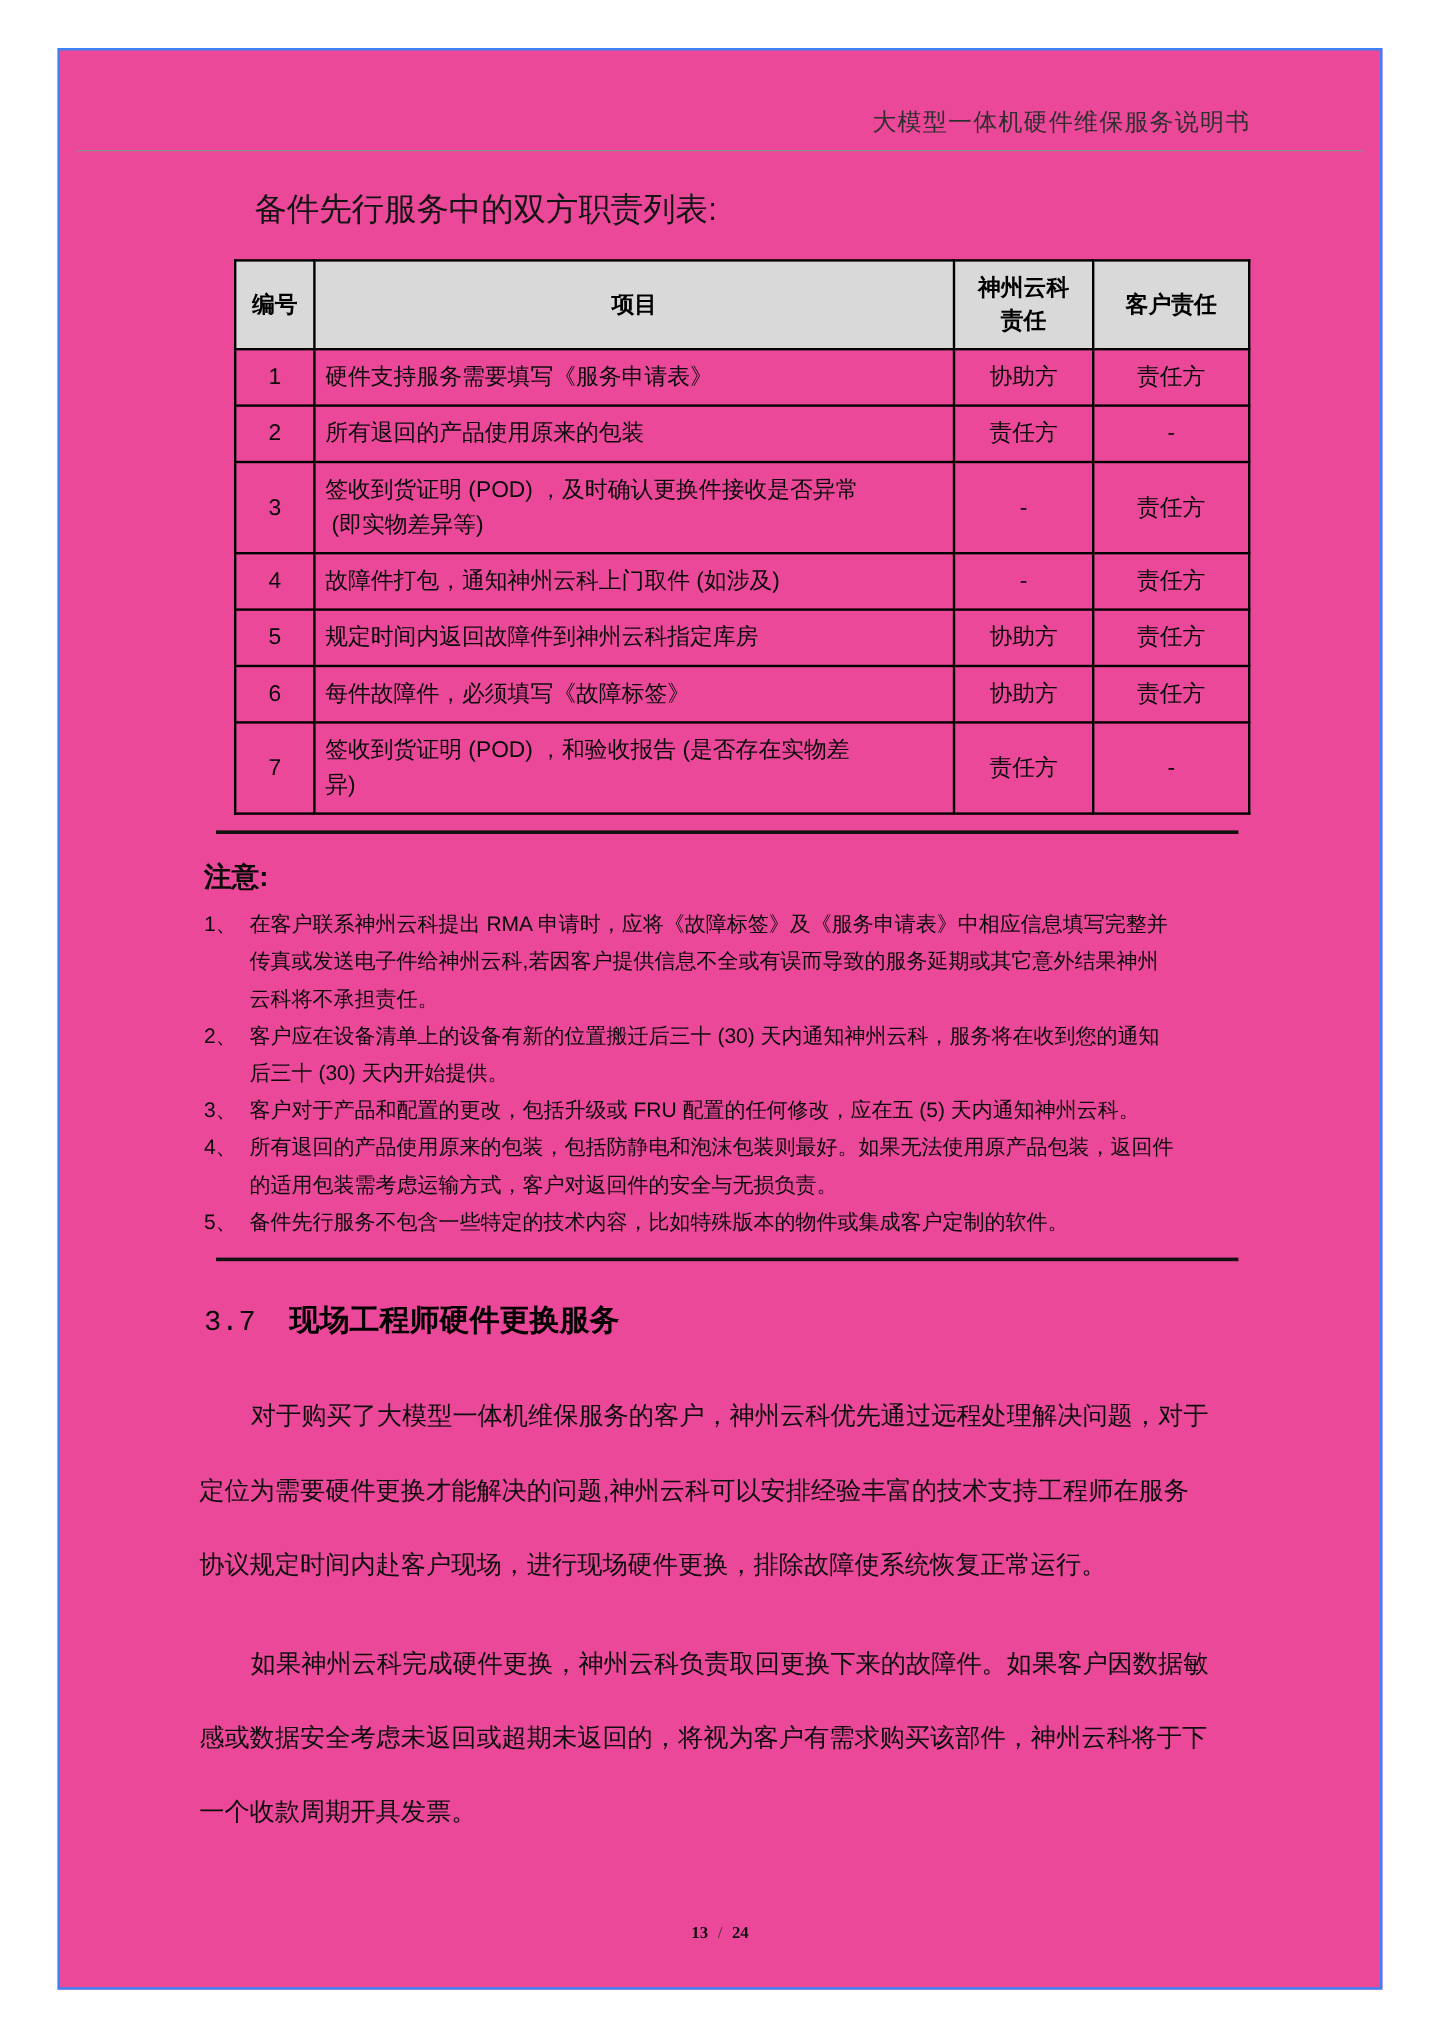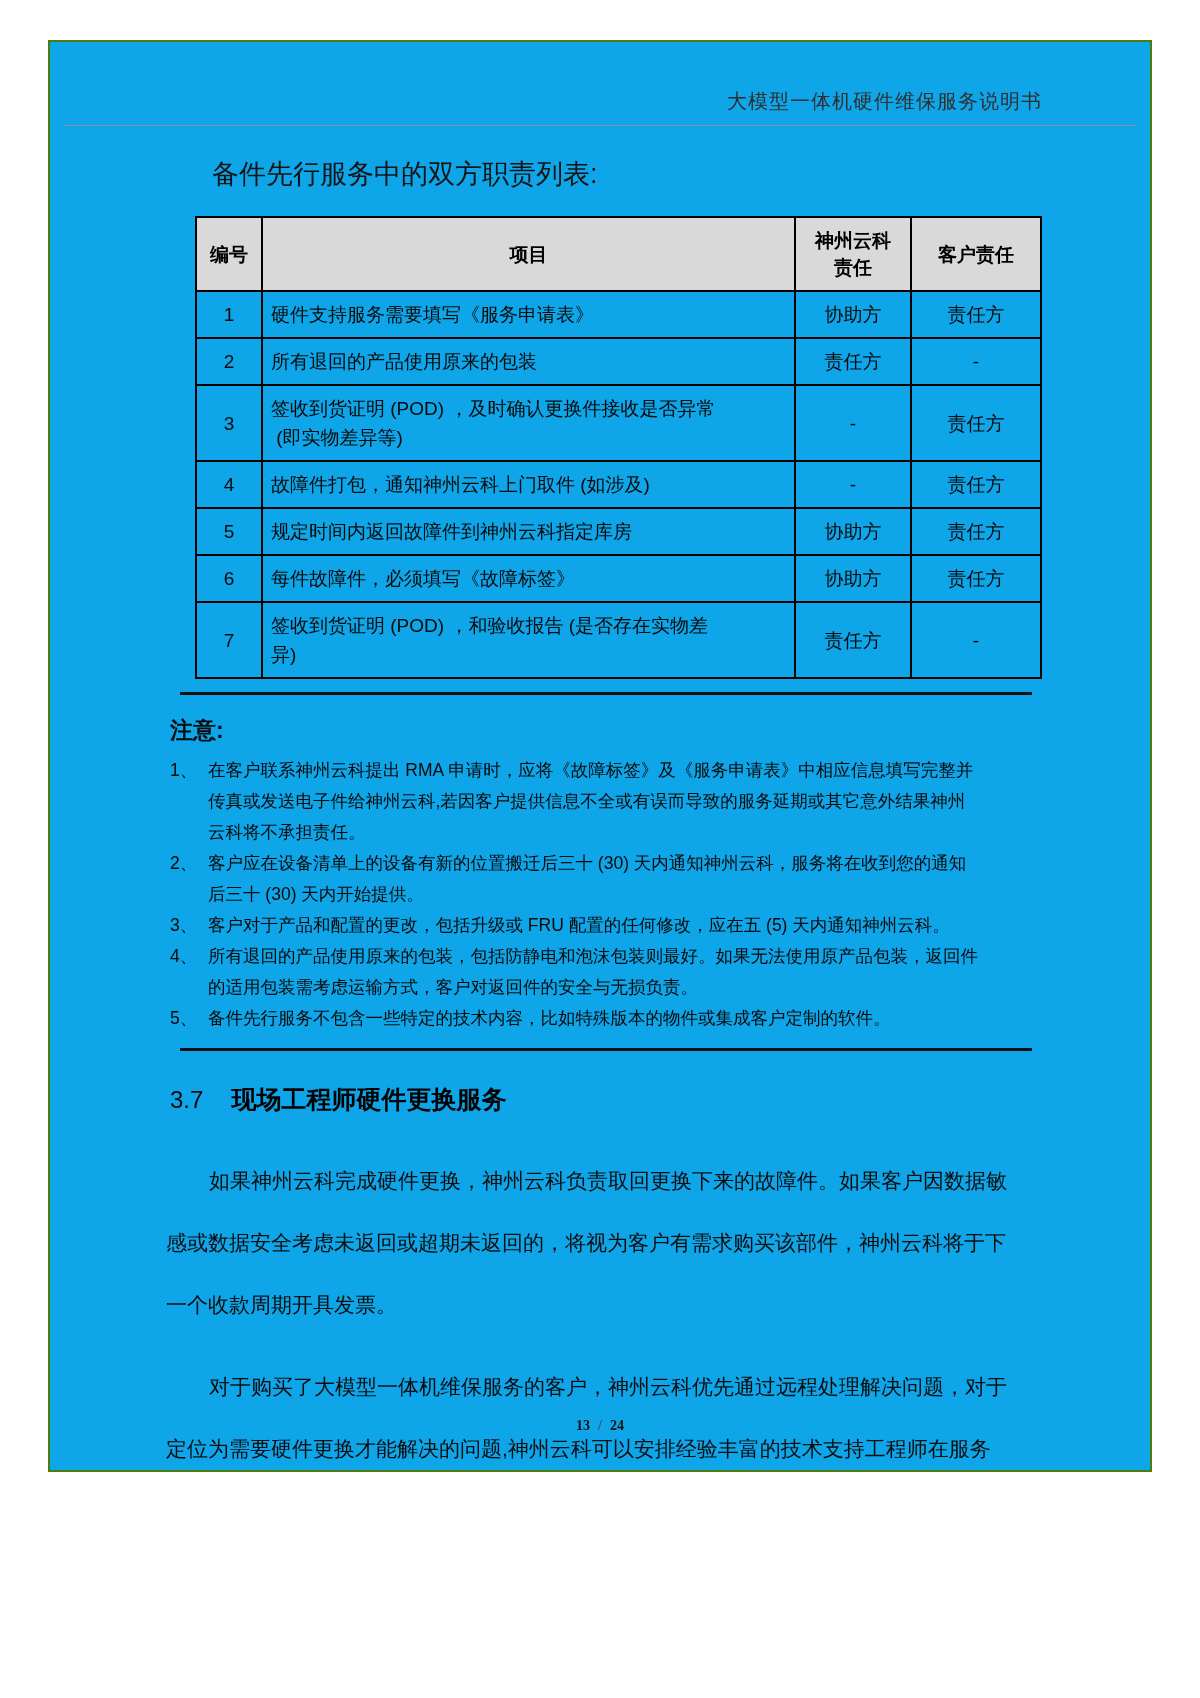--- a/index.html
+++ b/index.html
@@ -2,22 +2,22 @@
 <html><head>
 <meta charset="utf-8">
 <style>
   html,body{margin:0;padding:0;}
   body{
     width:1200px;height:1698px;background:#ffffff;position:relative;
     font-family:"Liberation Sans","DejaVu Sans",sans-serif;color:#111;
     -webkit-font-smoothing:antialiased;
   }
   .content{
-    position:absolute;top:40px;left:48px;width:1104px;height:1432px;
-    border:2px solid #4d7c0f;box-sizing:border-box;background:#0ea5e9;overflow:hidden;
+    position:absolute;top:40px;left:48px;width:1104px;height:1618px;
+    border:2px solid #3b82f6;box-sizing:border-box;background:#ec4899;overflow:hidden;
   }
   .doc-header{
     margin:46px 108px 0 0;text-align:right;
     font-family:"Liberation Serif","DejaVu Serif",serif;
     font-size:20px;color:#2f2f2f;letter-spacing:1px;
   }
   .header-rule{margin:10px 14px 0 14px;border-top:1px solid #909090;height:0;}
   .intro{margin:30px 0 12px 162px;font-size:27px;color:#141414;}
   table.resp{
     margin:24px 0 0 145px;width:845px;border-collapse:collapse;table-layout:fixed;
@@ -35,21 +35,21 @@
   td.c-no,td.c-resp{text-align:center;}
   td.c-item{text-align:left;padding-left:12px;white-space:pre-wrap;}
   .rule-thick{margin:13px 0 0 130px;width:852px;border-top:3px solid #121212;height:0;}
   .rule-thick2{margin:14px 0 0 130px;width:852px;border-top:3px solid #121212;height:0;}
   .notes-label{margin:20px 0 0 120px;font-size:23px;font-weight:bold;color:#0a0a0a;}
   .notes{margin-top:9px;}
   .note{display:flex;margin-left:120px;width:884px;}
   .note-no{flex:0 0 38px;font-size:17.5px;line-height:31px;color:#0a0a0a;}
   .note-text{flex:1;font-size:17.5px;line-height:31px;color:#0a0a0a;white-space:pre-wrap;}
   .section-heading{margin:32px 0 0 120px;display:flex;align-items:baseline;}
-  .sec-no{font-family:Liberation Sans, sans-serif;font-size:24px;color:#0a0a0a;}
+  .sec-no{font-family:Liberation Mono, monospace;font-size:24px;color:#0a0a0a;}
   .sec-title{margin-left:28px;font-size:25px;font-weight:bold;color:#000;}
   p.body-para{
     margin:34px 0 0 116px;width:874px;font-size:21px;line-height:62px;
     color:#0d0d0d;text-indent:43px;white-space:pre-wrap;
   }
   p.body-para + p.body-para{margin-top:20px;}
   .page-footer{
     position:absolute;left:0;right:0;bottom:36px;text-align:center;
     font-family:"Liberation Serif","DejaVu Serif",serif;font-size:14px;color:#111;
   }
@@ -160,24 +160,24 @@
     </div>
   </div>
 
   <div class="rule-thick2"></div>
 
   <div class="section-heading">
     <span class="sec-no">3.7</span>
     <span class="sec-title">现场工程师硬件更换服务</span>
   </div>
 
+  <p class="body-para">对于购买了大模型一体机维保服务的客户，神州云科优先通过远程处理解决问题，对于
+定位为需要硬件更换才能解决的问题,神州云科可以安排经验丰富的技术支持工程师在服务
+协议规定时间内赴客户现场，进行现场硬件更换，排除故障使系统恢复正常运行。</p>
   <p class="body-para">如果神州云科完成硬件更换，神州云科负责取回更换下来的故障件。如果客户因数据敏
 感或数据安全考虑未返回或超期未返回的，将视为客户有需求购买该部件，神州云科将于下
 一个收款周期开具发票。</p>
-  <p class="body-para">对于购买了大模型一体机维保服务的客户，神州云科优先通过远程处理解决问题，对于
-定位为需要硬件更换才能解决的问题,神州云科可以安排经验丰富的技术支持工程师在服务
-协议规定时间内赴客户现场，进行现场硬件更换，排除故障使系统恢复正常运行。</p>
 
   <div class="page-footer">
     <span class="num">13</span><span class="sep">/</span><span class="num">24</span>
   </div>
 
 </div>
 
 </body></html>

